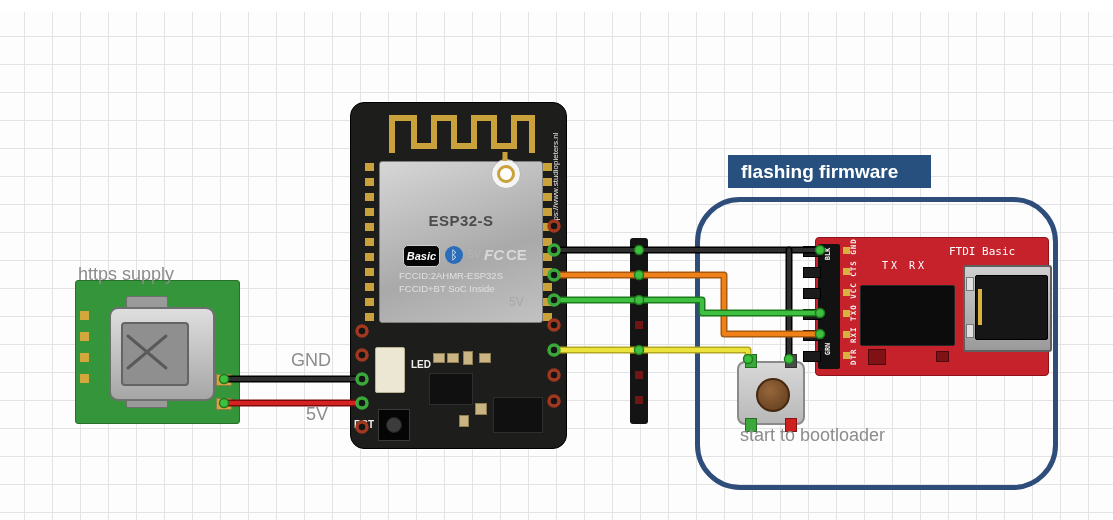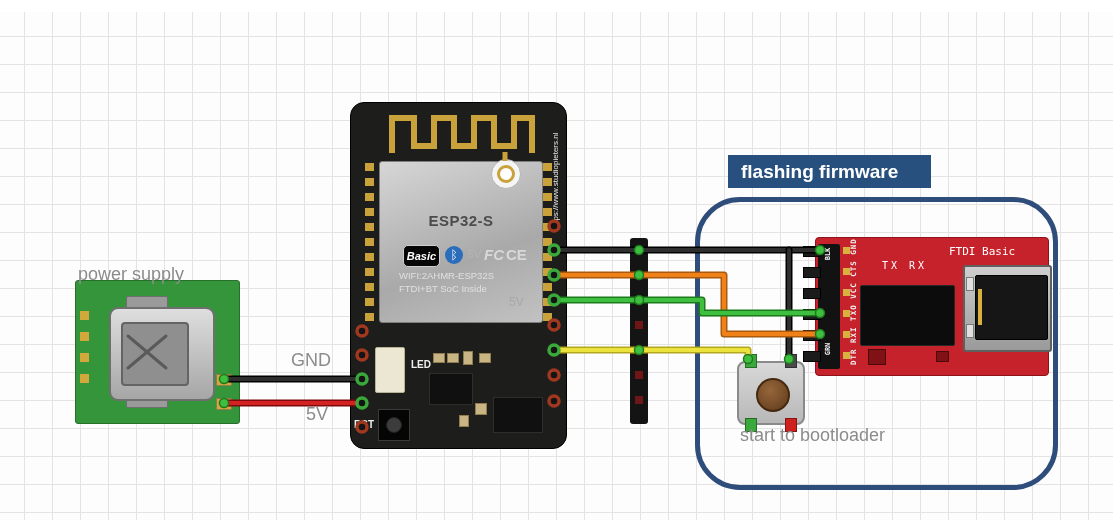--- a/index.html
+++ b/index.html
@@ -97,21 +97,21 @@
 </head>
 <body>
 
 <div id="canvas">
 
   <div class="abs frame"></div>
   <div class="abs frame-label">
     <span>flashing firmware</span>
   </div>
 
-  <div class="abs gray-label" style="left:78px;top:252px;">power supply</div>
+  <div class="abs gray-label" style="left:78px;top:252px;">https supply</div>
   <div class="abs pwr-board">
     <div class="abs pwr-pads"></div>
     <div class="abs usb-tab" style="left:50px;top:15px;"></div>
     <div class="abs usb-tab" style="left:50px;top:114px;"></div>
     <div class="abs usb-body">
       <div class="abs usb-inner"></div>
     </div>
     <div class="abs wire-pad" style="left:140px;top:93px;"></div>
     <div class="abs wire-pad" style="left:140px;top:117px;"></div>
   </div>
@@ -127,22 +127,22 @@
     <div class="abs ant-conn">
       <div class="ant-ring"></div>
     </div>
     <div class="abs rot url-txt">https://www.studiopieters.nl</div>
 
     <div class="abs wifi-badge">Basic</div>
     <div class="abs bt-circle">ᛒ</div>
     <div class="abs" style="left:117px;top:145px;font-size:11px;color:#b5b5b5;">5V</div>
     <div class="abs mark" style="left:133px;top:143px;font-style:italic;">FC</div>
     <div class="abs mark" style="left:155px;top:143px;">CE</div>
-    <div class="abs fcc-line" style="top:167px;">WIFI:2AHMR-ESP32S</div>
-    <div class="abs fcc-line" style="top:180px;">FTDI+BT SoC Inside</div>
+    <div class="abs fcc-line" style="top:167px;">FCCID:2AHMR-ESP32S</div>
+    <div class="abs fcc-line" style="top:180px;">FCCID+BT SoC Inside</div>
     <div class="abs" style="left:158px;top:192px;font-size:12px;color:#a8a8a8;">5V</div>
 
     <div class="abs" style="left:24px;top:244px;width:28px;height:44px;background:#ece7d3;border:1px solid #b9b295;border-radius:2px;"></div>
     <div class="abs board-txt" style="left:60px;top:256px;">LED</div>
     <div class="abs smd-tan" style="left:82px;top:250px;width:10px;height:8px;"></div>
     <div class="abs smd-tan" style="left:96px;top:250px;width:10px;height:8px;"></div>
     <div class="abs smd-tan" style="left:112px;top:248px;width:8px;height:12px;"></div>
     <div class="abs smd-tan" style="left:128px;top:250px;width:10px;height:8px;"></div>
     <div class="abs smd-dark" style="left:78px;top:270px;width:42px;height:30px;"></div>
     <div class="abs smd-dark" style="left:142px;top:294px;width:48px;height:34px;"></div>

